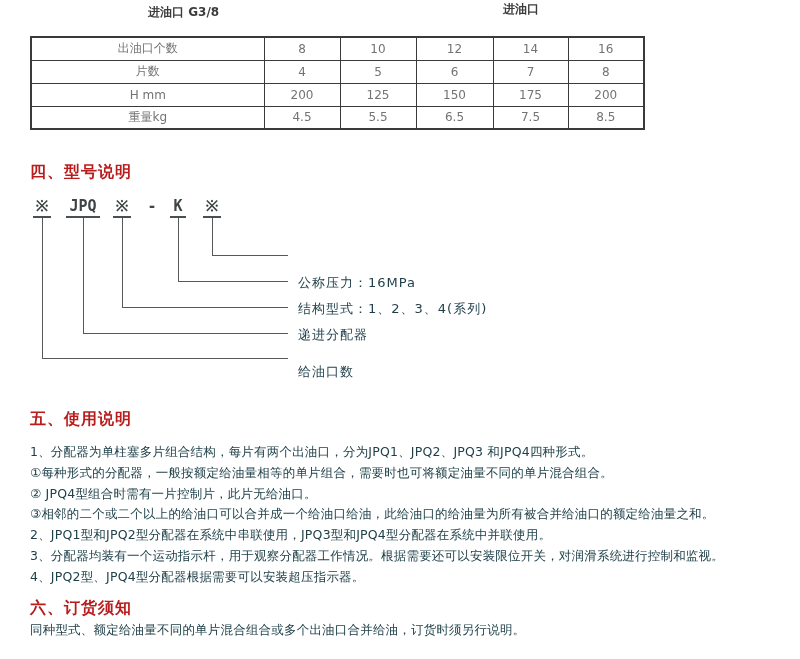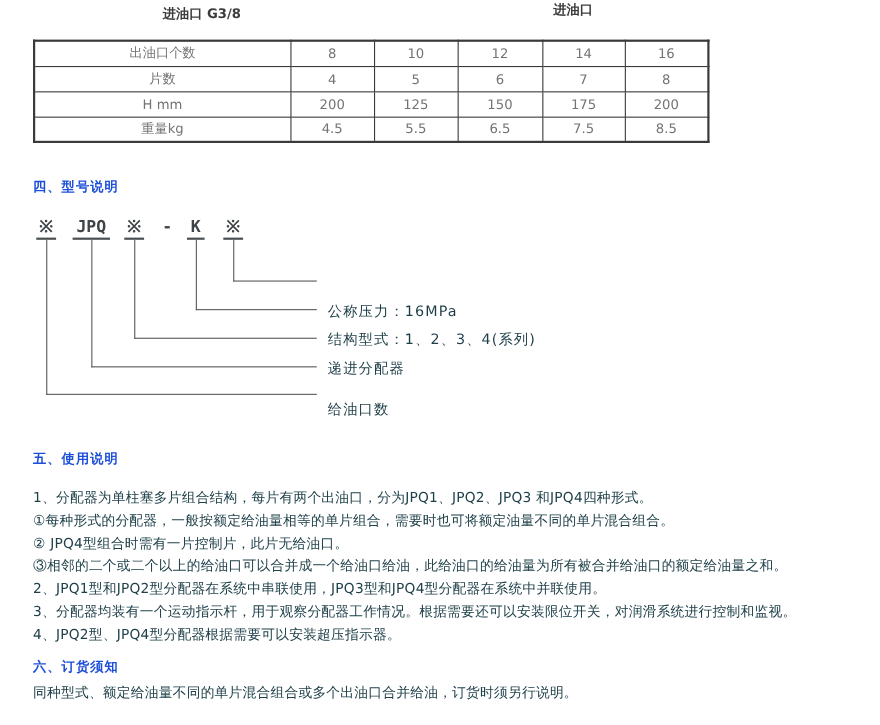--- a/index.html
+++ b/index.html
@@ -38,23 +38,23 @@
     text-align: center;
     vertical-align: middle;
     padding: 0;
   }
   table.spec { border: 2px solid #3a3a3a; }
   table.spec .lblcol { width: 233px; }
   table.spec .datcol { width: 76px; }
 
   
   .sec-heading {
-    font-size: 12px;
+    font-size: 16px;
     font-weight: bold;
-    color: #1d4ed8;
+    color: #b91c1c;
     letter-spacing: 1px;
     white-space: nowrap;
   }
 
   
   .code-token {
     position: absolute;
     top: 198px;
     font-weight: bold;
     color: #3f4447;
@@ -156,21 +156,21 @@
   <div class="callout-label" style="left:298px; top:274px;">公称压力：16MPa</div>
   <div class="callout-label" style="left:298px; top:300px;text-align:right;">结构型式：1、2、3、4(系列)</div>
   <div class="callout-label" style="left:298px; top:326px;">递进分配器</div>
   <div class="callout-label" style="left:298px; top:351px;margin-top:12px;">给油口数</div>
 
   <div class="abs sec-heading" style="left:30px; top:409px;">五、使用说明</div>
 
   <div class="body-line" style="top:444px;">1、分配器为单柱塞多片组合结构，每片有两个出油口，分为JPQ1、JPQ2、JPQ3 和JPQ4四种形式。</div>
   <div class="body-line" style="top:465px;">①每种形式的分配器，一般按额定给油量相等的单片组合，需要时也可将额定油量不同的单片混合组合。</div>
   <div class="body-line" style="top:486px;">② JPQ4型组合时需有一片控制片，此片无给油口。</div>
-  <div class="body-line" style="top:506px;font-family:Liberation Serif, serif;">③相邻的二个或二个以上的给油口可以合并成一个给油口给油，此给油口的给油量为所有被合并给油口的额定给油量之和。</div>
+  <div class="body-line" style="top:506px;">③相邻的二个或二个以上的给油口可以合并成一个给油口给油，此给油口的给油量为所有被合并给油口的额定给油量之和。</div>
   <div class="body-line" style="top:527px;">2、JPQ1型和JPQ2型分配器在系统中串联使用，JPQ3型和JPQ4型分配器在系统中并联使用。</div>
   <div class="body-line" style="top:548px;">3、分配器均装有一个运动指示杆，用于观察分配器工作情况。根据需要还可以安装限位开关，对润滑系统进行控制和监视。</div>
   <div class="body-line" style="top:569px;">4、JPQ2型、JPQ4型分配器根据需要可以安装超压指示器。</div>
 
   <div class="abs sec-heading" style="left:30px; top:598px;">六、订货须知</div>
   <div class="body-line" style="top:622px;">同种型式、额定给油量不同的单片混合组合或多个出油口合并给油，订货时须另行说明。</div>
 
 </div>
 
 </body></html>

